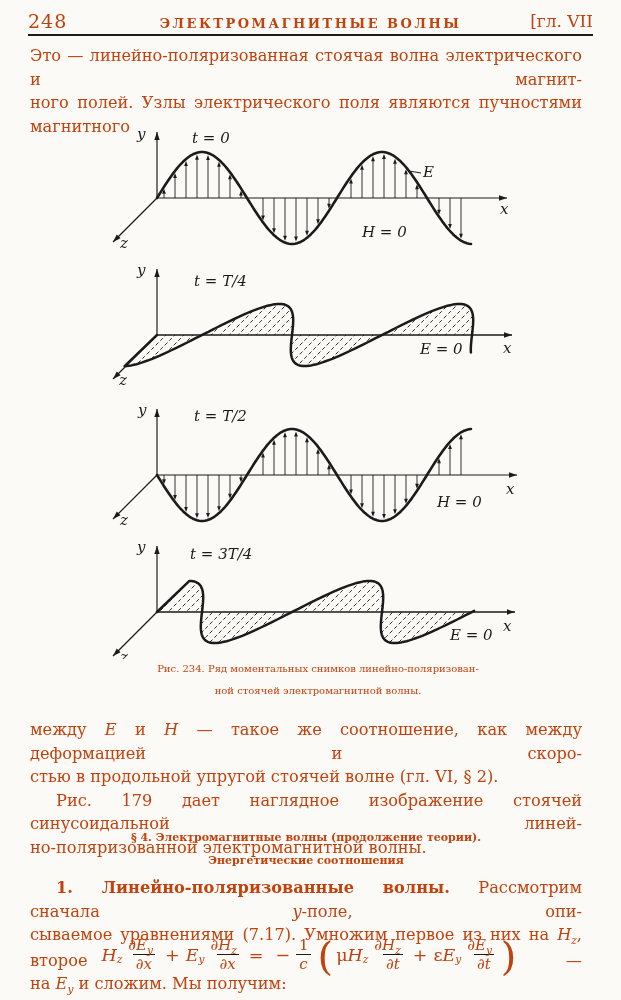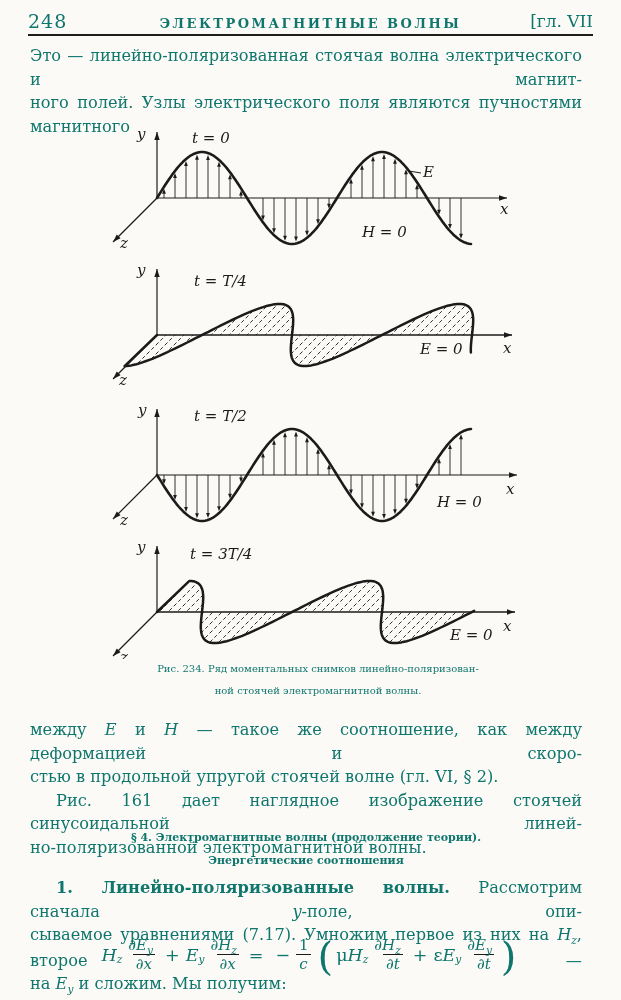--- a/index.html
+++ b/index.html
@@ -1,16 +1,16 @@
 <!DOCTYPE html>
 <html><head>
 <meta charset="utf-8">
 <style>
   html,body{margin:0;padding:0;background:#e8e8e8;}
-  .page{position:relative;width:621px;height:1000px;background:#fbfaf6;color:#0f766e;
+  .page{position:relative;width:621px;height:1000px;background:#fbfaf6;color:#c2410c;
         font-family:"DejaVu Serif",serif;overflow:hidden;margin:0 auto;}
   .hdr-num{position:absolute;left:28px;top:10px;font-size:19px;letter-spacing:1px;}
   .hdr-title{position:absolute;left:100px;right:100px;top:16px;text-align:center;
              font-size:13px;font-weight:bold;letter-spacing:2.5px;}
   .hdr-ch{position:absolute;right:28px;top:11px;font-size:17px;}
   .rule{position:absolute;left:28px;right:28px;top:34px;border-top:2px solid #1c1c1c;}
   .block{position:absolute;left:30px;width:552px;font-size:16.2px;line-height:23.5px;}
   .tline{text-align:justify;text-align-last:justify;white-space:normal;}
   .tline.last{text-align-last:left;}
   .tline.indent{text-indent:26px;}
@@ -211,21 +211,21 @@
   </div>
 
   <div class="caption">
       <div class="tline center"><span>Рис. 234. Ряд моментальных снимков линейно-поляризован-</span></div>
       <div class="tline center"><span>ной стоячей электромагнитной волны.</span></div>
     </div>
 
   <div class="block" style="top:718px;">
       <div class="tline"><span>между </span><span class="it">E</span><span> и </span><span class="it">H</span><span> — такое же соотношение, как между деформацией и скоро-</span></div>
       <div class="tline last"><span>стью в продольной упругой стоячей волне (гл. VI, § 2).</span></div>
-      <div class="tline indent"><span>Рис. 161 дает наглядное изображение стоячей синусоидальной линей-</span></div>
+      <div class="tline indent"><span>Рис. 179 дает наглядное изображение стоячей синусоидальной линей-</span></div>
       <div class="tline last"><span>но-поляризованной электромагнитной волны.</span></div>
     </div>
 
   <div class="block heading" style="top:826px;">
       <div class="tline center"><span>§ 4. Электромагнитные волны (продолжение теории).</span></div>
       <div class="tline center"><span>Энергетические соотношения</span></div>
     </div>
 
   <div class="block" style="top:876px;">
       <div class="tline indent"><span class="bd">1. Линейно-поляризованные волны.</span><span> Рассмотрим сначала </span><span class="it">y</span><span>-поле, опи-</span></div>

